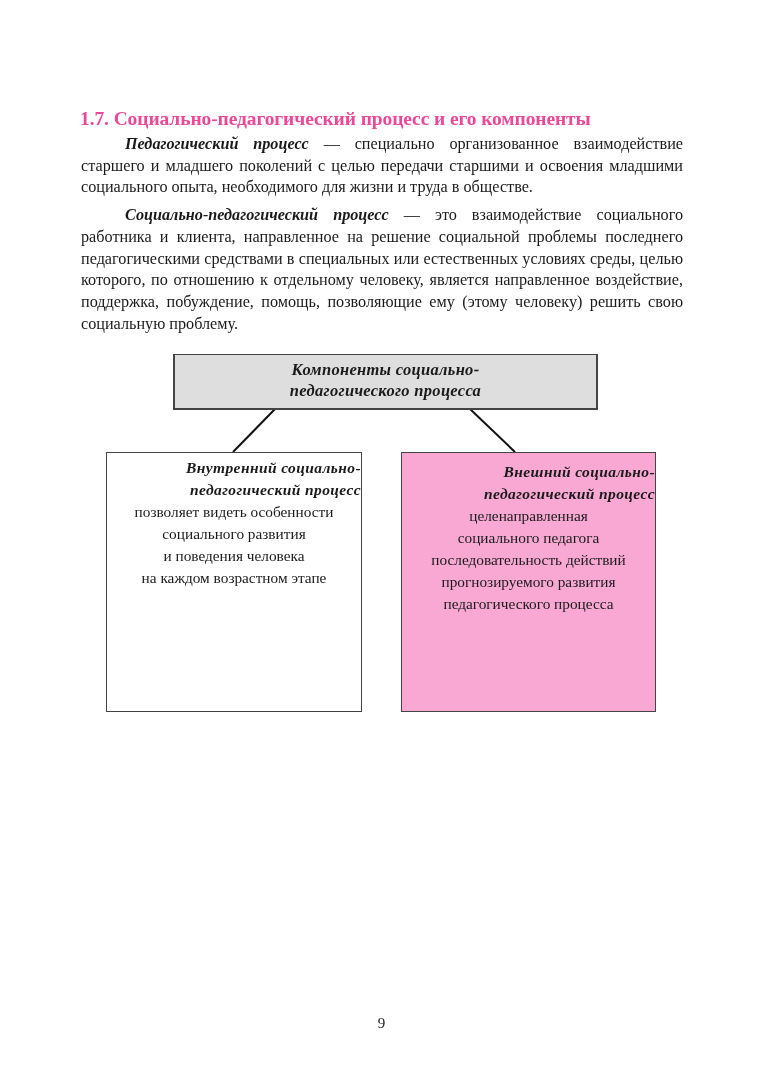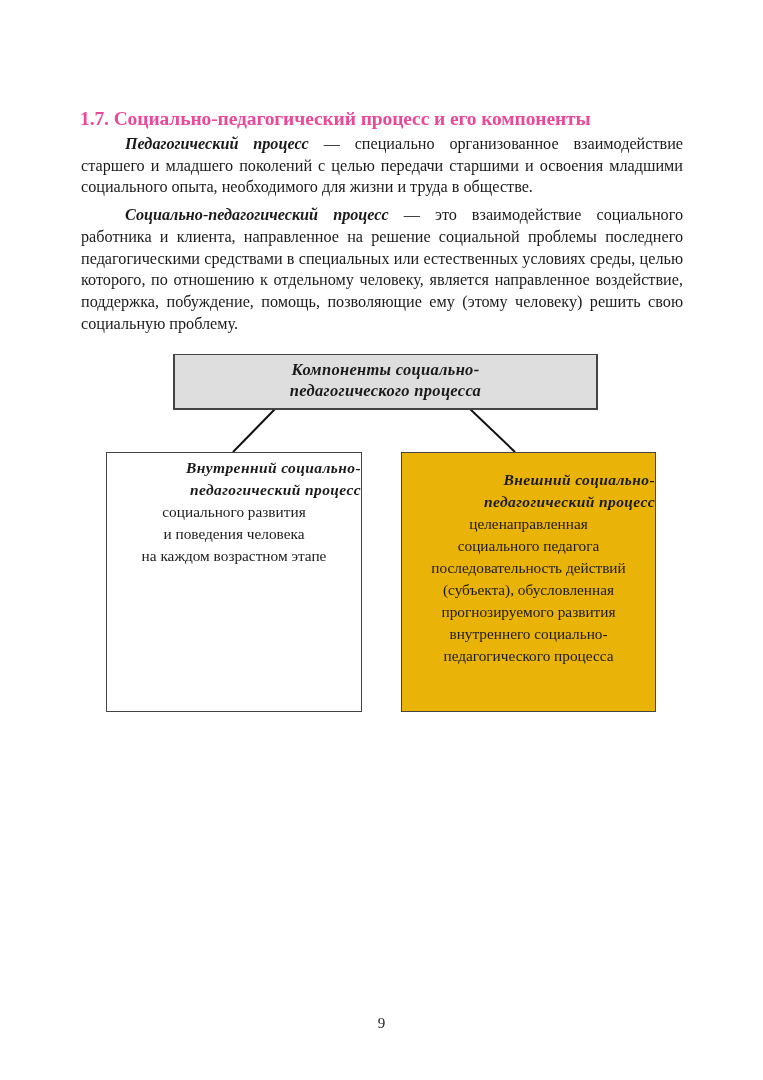--- a/index.html
+++ b/index.html
@@ -22,21 +22,21 @@
       position: absolute; box-sizing: border-box; border: 1.6px solid #444;
       font-family: "Liberation Serif", serif; text-align: center; color: #1a1a1a;
     }
     .box-top {
       left: 173px; top: 354px; width: 425px; height: 56px; background: #dedede;
       border-width: 1.6px 2.2px 2.2px 2.2px;
       font-weight: bold; font-style: italic; font-size: 16.5px; line-height: 21px;
       padding-top: 4px; letter-spacing: 0.3px;
     }
     .box-left { left: 106px; top: 452px; width: 256px; height: 260px; background: #fff; padding-top: 4px; }
-    .box-right { left: 401px; top: 452px; width: 255px; height: 260px; background: #eab308; padding-top: 16px; }
+    .box-right { left: 401px; top: 452px; width: 255px; height: 260px; background: #f9a8d4; padding-top: 8px; }
     .box .title { font-weight: bold; font-style: italic; font-size: 15.5px; line-height: 22px; letter-spacing: 0.4px; text-align: right; }
     .box .line { font-size: 15.3px; line-height: 22px; }
     .connectors { position: absolute; left: 0; top: 0; }
     .page-number {
       position: absolute; left: 0; top: 1015px; width: 763px; text-align: center;
       font-family: "Liberation Serif", serif; font-size: 15px; color: #222;
     }
   </style>
 </head>
 <body>
@@ -57,32 +57,31 @@
     </svg>
 
     <div class="box box-top">
       <div>Компоненты социально-</div>
       <div>педагогического процесса</div>
     </div>
 
     <div class="box box-left">
       <div class="title">Внутренний социально-</div>
       <div class="title">педагогический процесс</div>
+      <div class="line">позволяет видеть особенности</div>
       <div class="line">социального развития</div>
       <div class="line">и поведения человека</div>
       <div class="line">на каждом возрастном этапе</div>
     </div>
 
     <div class="box box-right">
       <div class="title">Внешний социально-</div>
       <div class="title">педагогический процесс</div>
       <div class="line">целенаправленная</div>
       <div class="line">социального педагога</div>
       <div class="line">последовательность действий</div>
-      <div class="line">(субъекта), обусловленная</div>
       <div class="line">прогнозируемого развития</div>
-      <div class="line">внутреннего социально-</div>
       <div class="line">педагогического процесса</div>
     </div>
   </div>
 
   <div class="page-number">9</div>
 </div>
 
 </body></html>

